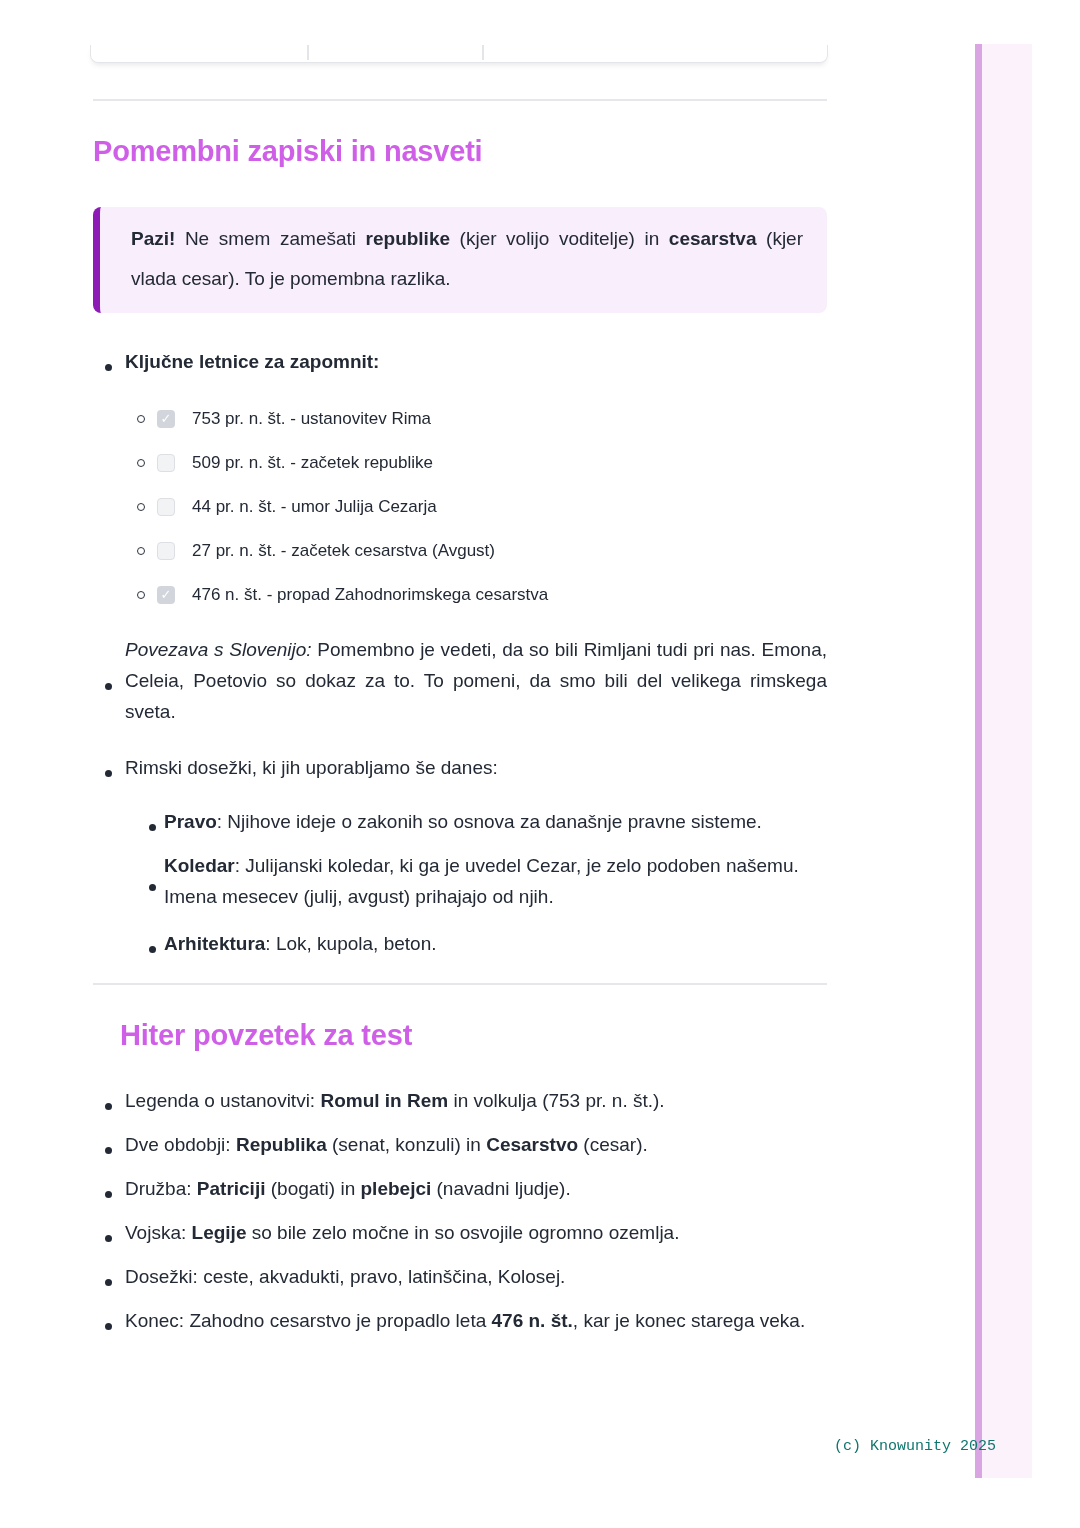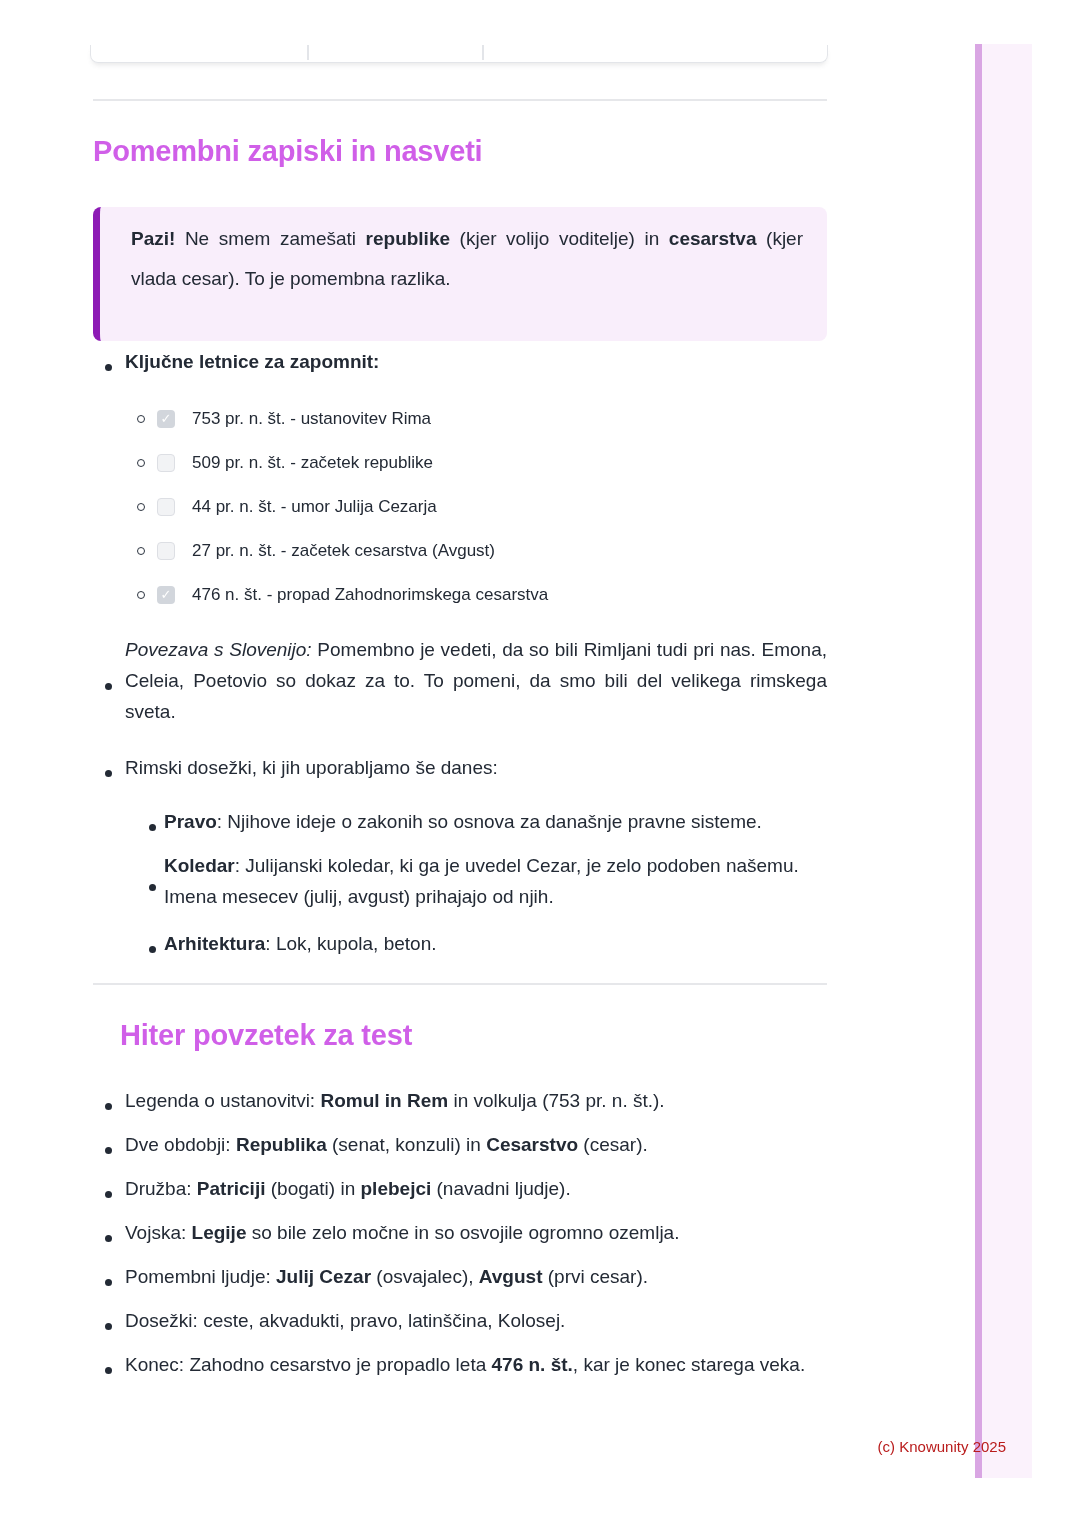--- a/index.html
+++ b/index.html
@@ -20,21 +20,21 @@
   .table-remnant .vline{position:absolute;top:0;width:1.5px;height:15px;background:#e3e5e9;}
 
   .hr{height:2px;background:#e6e7ea;left:93px;width:734px;}
 
   h1{margin:0;font-size:29px;font-weight:700;letter-spacing:-0.2px;
      color:var(--accent-pink,#d05fe8);line-height:34px;}
   .h1a{left:93px;top:134px;}
   .h1b{left:93px;top:1018px;margin-left:27px;}
 
   .callout{
-    left:93px;top:207px;width:734px;height:134px;box-sizing:border-box;
+    left:93px;top:207px;width:734px;height:106px;box-sizing:border-box;
     background:var(--callout-bg,#f9eefb);
     border-left:7px solid var(--callout-border,#8d1bb5);
     border-radius:8px;
     padding:12px 24px 0 31px;
   }
   .callout-text{font-size:19px;line-height:40px;text-align:justify;}
 
   .li{left:93px;width:734px;display:flex;align-items:center;}
   .li-text{flex:1;font-size:19px;line-height:31px;}
   .justify{text-align:justify;}
@@ -55,21 +55,21 @@
 
   .summary{left:93px;top:1085px;width:734px;}
   .summary .li{position:static;margin-bottom:13px;}
 
   .b{font-weight:700;}
   .i{font-style:italic;}
 
   .strip-line{left:975px;top:44px;width:7px;height:1434px;background:var(--strip-line,#d9a6e3);}
   .strip-band{left:982px;top:44px;width:50px;height:1434px;background:var(--strip-band,#fbf2fc);}
 
-  .copyright{top:1438px;right:74px;font-size:15px;color:#b91c1c;z-index:5;}
+  .copyright{top:1438px;right:84px;font-size:15px;color:#0f766e;z-index:5;font-family:Liberation Mono, monospace;}
 </style>
 </head>
 <body>
 
 <div class="abs table-remnant">
   <span class="vline" style="left:216px"></span>
   <span class="vline" style="left:391px"></span>
 </div>
 
 <div class="abs hr" style="top:99px"></div>
@@ -154,24 +154,20 @@
   <div class="li l1">
     <span class="dot"></span>
     <div class="li-text"><span>Družba: </span><span class="b">Patriciji</span><span> (bogati) in </span><span class="b">plebejci</span><span> (navadni ljudje).</span></div>
   </div>
   <div class="li l1">
     <span class="dot"></span>
     <div class="li-text"><span>Vojska: </span><span class="b">Legije</span><span> so bile zelo močne in so osvojile ogromno ozemlja.</span></div>
   </div>
   <div class="li l1">
     <span class="dot"></span>
-    <div class="li-text"><span>Pomembni ljudje: </span><span class="b">Julij Cezar</span><span> (osvajalec), </span><span class="b">Avgust</span><span> (prvi cesar).</span></div>
-  </div>
-  <div class="li l1">
-    <span class="dot"></span>
     <div class="li-text"><span>Dosežki: ceste, akvadukti, pravo, latinščina, Kolosej.</span></div>
   </div>
   <div class="li l1">
     <span class="dot"></span>
     <div class="li-text"><span>Konec: Zahodno cesarstvo je propadlo leta </span><span class="b">476 n. št.</span><span>, kar je konec starega veka.</span></div>
   </div>
 </div>
 
 <div class="abs strip-line"></div>
 <div class="abs strip-band"></div>

